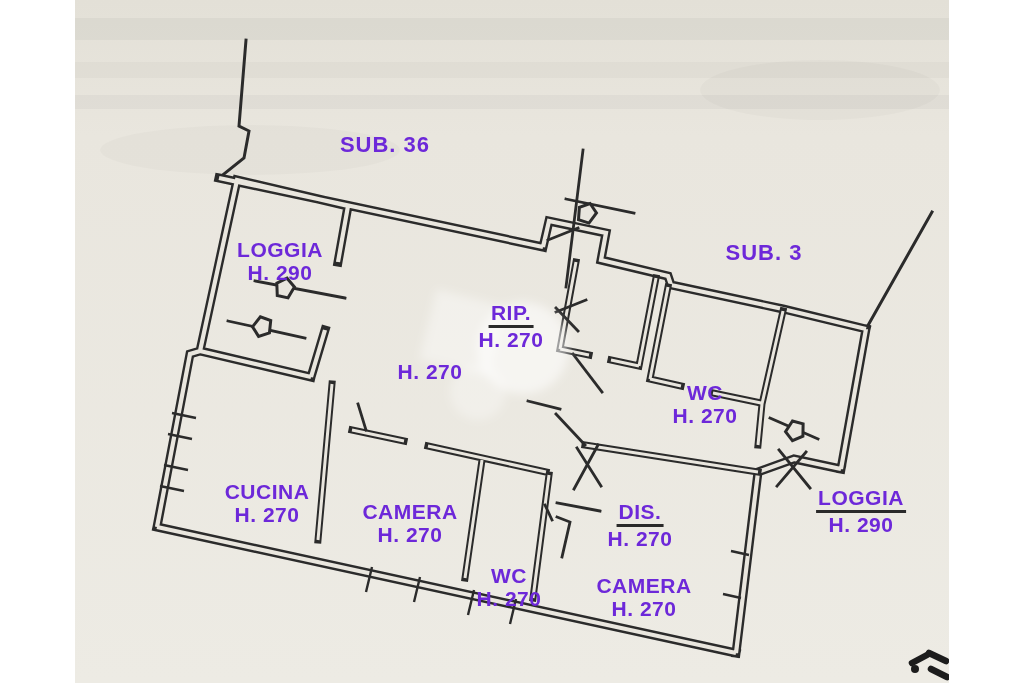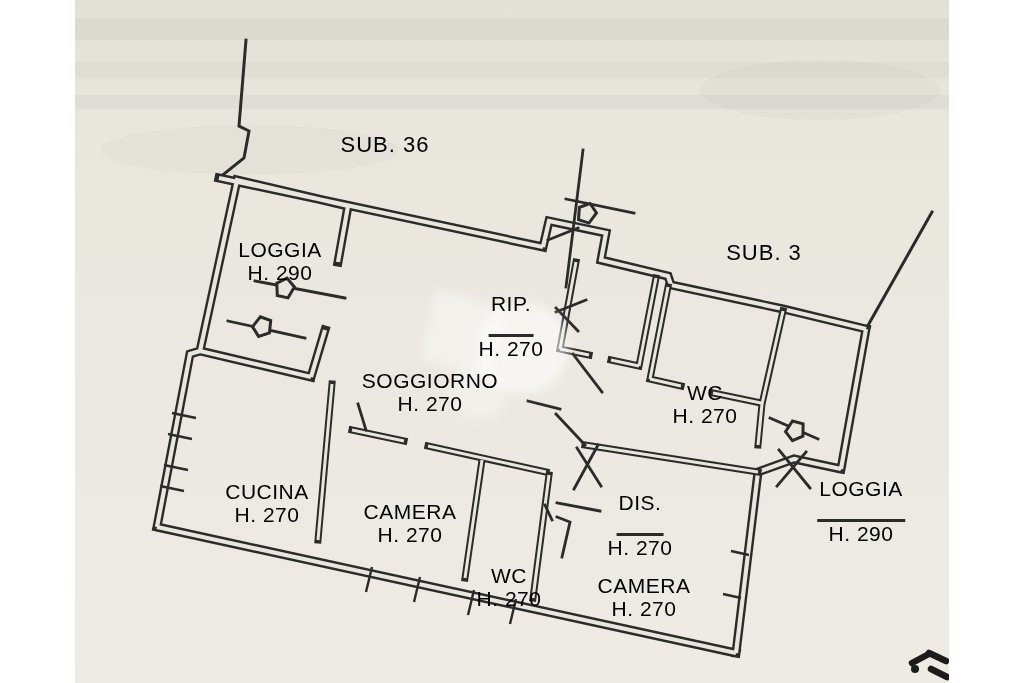--- a/index.html
+++ b/index.html
@@ -5,24 +5,24 @@
   html,body{margin:0;padding:0;background:#ffffff;}
   #stage{
     position:relative;width:1024px;height:683px;overflow:hidden;
     background:#ffffff;
     font-family:"Liberation Sans","DejaVu Sans",sans-serif;
   }
   #plan-svg{position:absolute;left:0;top:0;}
   #labels{position:absolute;left:0;top:0;width:100%;height:100%;pointer-events:none;}
   .plan-label{
     position:absolute;transform:translate(-50%,-50%);
-    text-align:center;color:#000000;font-weight:normal;white-space:nowrap;
+    text-align:center;color:#6d28d9;font-weight:bold;white-space:nowrap;
   }
   .room-name{display:inline-block;font-size:21px;line-height:23px;letter-spacing:0.5px;margin-top:42px;}
-  .room-name.underlined{border-bottom:3px solid #2a2a2a;padding:0 2px 19px 2px;}
+  .room-name.underlined{border-bottom:3px solid #2a2a2a;padding:0 2px 1px 2px;}
   .room-height{font-size:21px;line-height:23px;letter-spacing:0.5px;}
   .parcel{font-size:22px;letter-spacing:1px;}
 </style>
 </head>
 <body>
 
 <div id="stage">
 
   <svg id="plan-svg" width="1024" height="683" viewBox="0 0 1024 683">
     <defs>
@@ -129,21 +129,20 @@
       <div class="plan-label parcel" style="left: 744px; top: 253px; margin-left: 20px;">SUB. 3</div>
       <div class="plan-label" style="left: 280px; top: 240px;">
         <div><span class="room-name">LOGGIA</span></div>
         <div class="room-height">H. 290</div>
       </div>
       <div class="plan-label" style="left: 511px; top: 305px;">
         <div><span class="room-name underlined">RIP.</span></div>
         <div class="room-height">H. 270</div>
       </div>
       <div class="plan-label" style="left: 430px; top: 371px;">
-        <div><span class="room-name">SOGGIORNO</span></div>
         <div class="room-height">H. 270</div>
       </div>
       <div class="plan-label" style="left: 705px; top: 383px;">
         <div><span class="room-name">WC</span></div>
         <div class="room-height">H. 270</div>
       </div>
       <div class="plan-label" style="left: 267px; top: 482px;">
         <div><span class="room-name">CUCINA</span></div>
         <div class="room-height">H. 270</div>
       </div>

